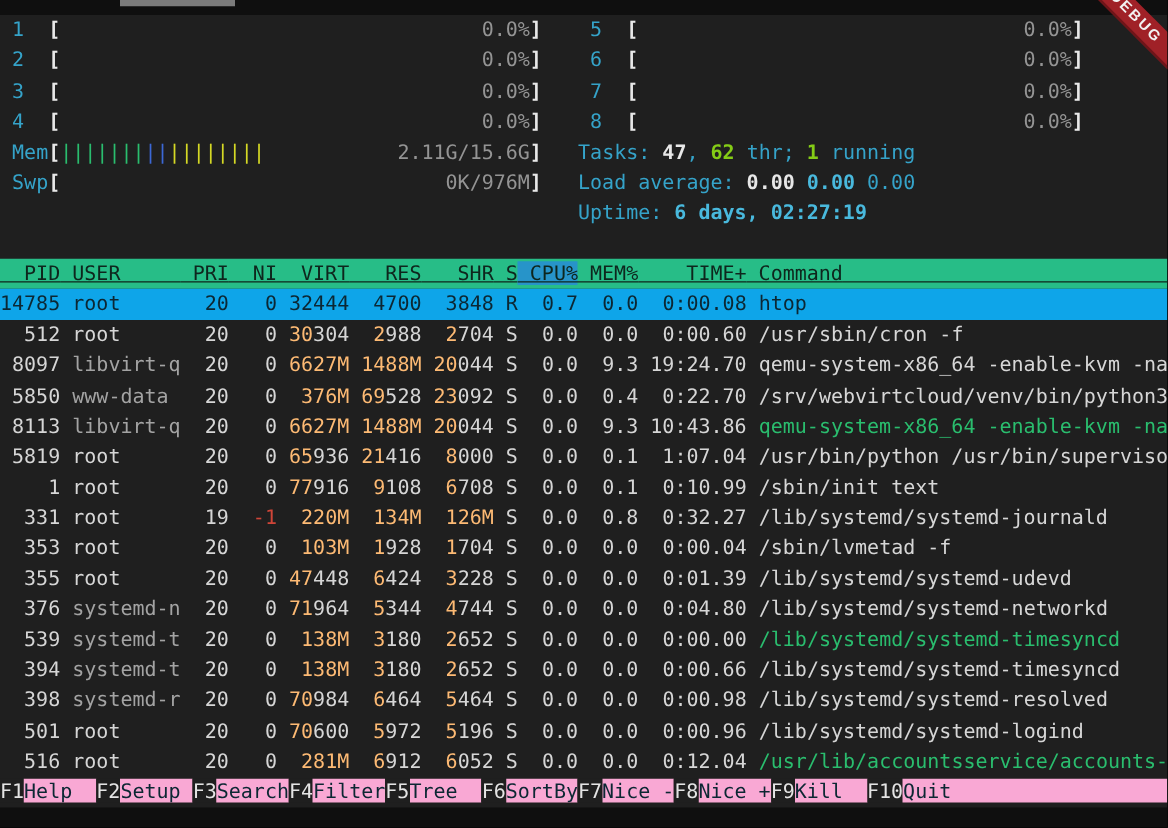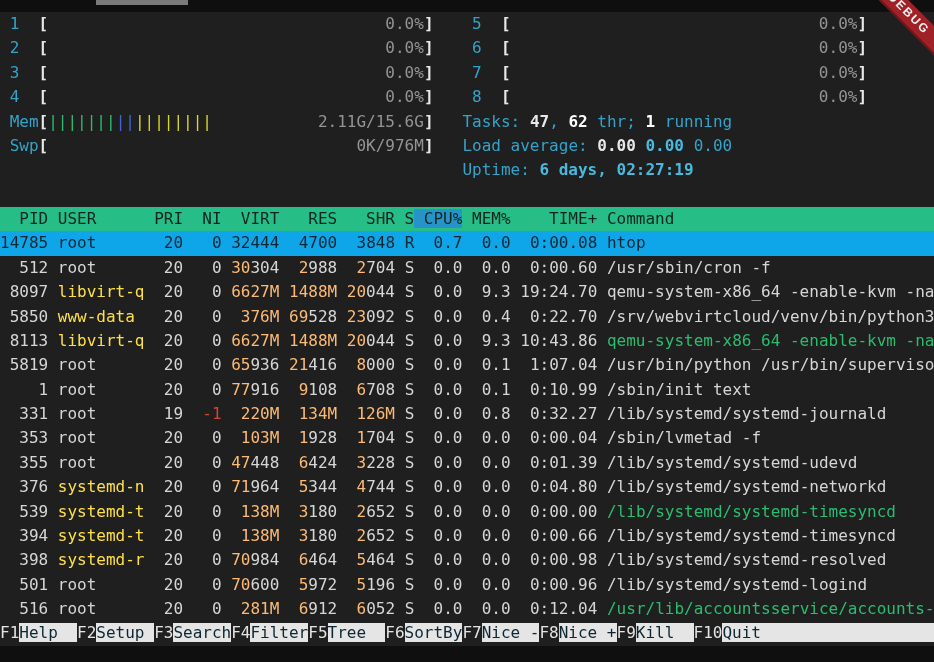--- a/index.html
+++ b/index.html
@@ -23,37 +23,37 @@
     background:#1f1f1f; color:#d6d6d6;
     font-size:16px; white-space:pre;
   }
   .line{height:24.38px; line-height:24.38px; overflow:hidden;}
   
   .t-cyan  {color:#35a3c9;}
   .t-cyanb {color:#49b9dd; font-weight:bold;}
   .t-white {color:#d6d6d6;}
   .t-whiteb{color:#e8e8e8; font-weight:bold;}
   .t-gray  {color:#949494;}
-  .t-dim   {color:#fde047;text-align:right;}
+  .t-dim   {color:#a3a3a3;text-align:right;}
   .t-green {color:#2abd6e;}
-  .t-greenb{color:#ffffff; font-weight:bold;}
+  .t-greenb{color:#84cc16; font-weight:bold;}
   .t-yellow{color:#d5d825;}
   .t-blue  {color:#3c68d6;}
   .t-red   {color:#cf4538;}
   .t-num   {color:#fdba74;}
   
   .hdr{background:#27bd87; color:#0e261d;}
-  .hdr span{color:#0e261d;}
+  .hdr span{color:#0e261d;text-decoration:underline;}
   .hdr .sortcol{background:#2794c9;margin-top:41px;}
   
   .row-selected{background:#0ea5e9;}
   .row-selected span{color:#0c2733 !important; font-weight:normal !important;}
   
   .fk-key{color:#e4e4e4; background:#1f1f1f;text-align:center;}
-  .fk-label{background:#e5e5e5; color:#0c2733;}
+  .fk-label{background:#f9a8d4; color:#0c2733;}
 </style>
 </head>
 <body>
 
 <div id="screen">
   <div id="topbar">
     <div id="toptab"></div>
   </div>
   <div id="terminal"><div class="line"><span> </span><span class="t-cyan">1</span><span>  </span><span class="t-whiteb">[</span><span>                                   </span><span class="t-gray">0.0%</span><span class="t-whiteb">]</span><span>   </span><span> </span><span class="t-cyan">5</span><span>  </span><span class="t-whiteb">[</span><span>                                </span><span class="t-gray">0.0%</span><span class="t-whiteb">]</span></div><div class="line"><span> </span><span class="t-cyan">2</span><span>  </span><span class="t-whiteb">[</span><span>                                   </span><span class="t-gray">0.0%</span><span class="t-whiteb">]</span><span>   </span><span> </span><span class="t-cyan">6</span><span>  </span><span class="t-whiteb">[</span><span>                                </span><span class="t-gray">0.0%</span><span class="t-whiteb">]</span></div><div class="line"><span> </span><span class="t-cyan">3</span><span>  </span><span class="t-whiteb">[</span><span>                                   </span><span class="t-gray">0.0%</span><span class="t-whiteb">]</span><span>   </span><span> </span><span class="t-cyan">7</span><span>  </span><span class="t-whiteb">[</span><span>                                </span><span class="t-gray">0.0%</span><span class="t-whiteb">]</span></div><div class="line"><span> </span><span class="t-cyan">4</span><span>  </span><span class="t-whiteb">[</span><span>                                   </span><span class="t-gray">0.0%</span><span class="t-whiteb">]</span><span>   </span><span> </span><span class="t-cyan">8</span><span>  </span><span class="t-whiteb">[</span><span>                                </span><span class="t-gray">0.0%</span><span class="t-whiteb">]</span></div><div class="line"><span> </span><span class="t-cyan">Mem</span><span class="t-whiteb">[</span><span class="t-green">|||||||</span><span class="t-blue">||</span><span class="t-yellow">||||||||</span><span>           </span><span class="t-gray">2.11G/15.6G</span><span class="t-whiteb">]</span><span>   </span><span class="t-cyan">Tasks: </span><span class="t-whiteb">47</span><span class="t-cyan">, </span><span class="t-greenb">62</span><span class="t-cyan"> thr; </span><span class="t-greenb">1</span><span class="t-cyan"> running</span></div><div class="line"><span> </span><span class="t-cyan">Swp</span><span class="t-whiteb">[</span><span>                                </span><span class="t-gray">0K/976M</span><span class="t-whiteb">]</span><span>   </span><span class="t-cyan">Load average: </span><span class="t-whiteb">0.00</span><span> </span><span class="t-cyanb">0.00</span><span> </span><span class="t-cyan">0.00</span></div><div class="line"><span>                                                </span><span class="t-cyan">Uptime: </span><span class="t-cyanb">6 days, 02:27:19</span></div><div class="line"></div><div class="line hdr"><span>  PID</span><span> USER     </span><span> PRI</span><span>  NI</span><span>  VIRT</span><span>   RES</span><span>   SHR</span><span> S</span><span class="sortcol"> CPU%</span><span> MEM%</span><span>    TIME+</span><span> Command</span><span>                           </span></div><div class="line row-selected"><span class="t-white">14785</span><span class="t-white"> root     </span><span class="t-white">  20</span><span class="t-white">   0</span><span> </span><span class="t-num">32</span><span class="t-white">444</span><span> </span><span> </span><span class="t-num">4</span><span class="t-white">700</span><span> </span><span> </span><span class="t-num">3</span><span class="t-white">848</span><span class="t-white"> R</span><span class="t-white">  0.7</span><span class="t-white">  0.0</span><span class="t-white">  0:00.08</span><span> </span><span class="t-white">htop</span></div><div class="line"><span class="t-white">  512</span><span class="t-white"> root     </span><span class="t-white">  20</span><span class="t-white">   0</span><span> </span><span class="t-num">30</span><span class="t-white">304</span><span> </span><span> </span><span class="t-num">2</span><span class="t-white">988</span><span> </span><span> </span><span class="t-num">2</span><span class="t-white">704</span><span class="t-white"> S</span><span class="t-white">  0.0</span><span class="t-white">  0.0</span><span class="t-white">  0:00.60</span><span> </span><span class="t-white">/usr/sbin/cron -f</span></div><div class="line"><span class="t-white"> 8097</span><span class="t-dim"> libvirt-q</span><span class="t-white">  20</span><span class="t-white">   0</span><span> </span><span class="t-num">6627M</span><span> </span><span class="t-num">1488M</span><span> </span><span class="t-num">20</span><span class="t-white">044</span><span class="t-white"> S</span><span class="t-white">  0.0</span><span class="t-white">  9.3</span><span class="t-white"> 19:24.70</span><span> </span><span class="t-white">qemu-system-x86_64 -enable-kvm -na</span></div><div class="line"><span class="t-white"> 5850</span><span class="t-dim"> www-data </span><span class="t-white">  20</span><span class="t-white">   0</span><span> </span><span> </span><span class="t-num">376M</span><span> </span><span class="t-num">69</span><span class="t-white">528</span><span> </span><span class="t-num">23</span><span class="t-white">092</span><span class="t-white"> S</span><span class="t-white">  0.0</span><span class="t-white">  0.4</span><span class="t-white">  0:22.70</span><span> </span><span class="t-white">/srv/webvirtcloud/venv/bin/python3</span></div><div class="line"><span class="t-white"> 8113</span><span class="t-dim"> libvirt-q</span><span class="t-white">  20</span><span class="t-white">   0</span><span> </span><span class="t-num">6627M</span><span> </span><span class="t-num">1488M</span><span> </span><span class="t-num">20</span><span class="t-white">044</span><span class="t-white"> S</span><span class="t-white">  0.0</span><span class="t-white">  9.3</span><span class="t-white"> 10:43.86</span><span> </span><span class="t-green">qemu-system-x86_64 -enable-kvm -na</span></div><div class="line"><span class="t-white"> 5819</span><span class="t-white"> root     </span><span class="t-white">  20</span><span class="t-white">   0</span><span> </span><span class="t-num">65</span><span class="t-white">936</span><span> </span><span class="t-num">21</span><span class="t-white">416</span><span> </span><span> </span><span class="t-num">8</span><span class="t-white">000</span><span class="t-white"> S</span><span class="t-white">  0.0</span><span class="t-white">  0.1</span><span class="t-white">  1:07.04</span><span> </span><span class="t-white">/usr/bin/python /usr/bin/superviso</span></div><div class="line"><span class="t-white">    1</span><span class="t-white"> root     </span><span class="t-white">  20</span><span class="t-white">   0</span><span> </span><span class="t-num">77</span><span class="t-white">916</span><span> </span><span> </span><span class="t-num">9</span><span class="t-white">108</span><span> </span><span> </span><span class="t-num">6</span><span class="t-white">708</span><span class="t-white"> S</span><span class="t-white">  0.0</span><span class="t-white">  0.1</span><span class="t-white">  0:10.99</span><span> </span><span class="t-white">/sbin/init text</span></div><div class="line"><span class="t-white">  331</span><span class="t-white"> root     </span><span class="t-white">  19</span><span class="t-red">  -1</span><span> </span><span> </span><span class="t-num">220M</span><span> </span><span> </span><span class="t-num">134M</span><span> </span><span> </span><span class="t-num">126M</span><span class="t-white"> S</span><span class="t-white">  0.0</span><span class="t-white">  0.8</span><span class="t-white">  0:32.27</span><span> </span><span class="t-white">/lib/systemd/systemd-journald</span></div><div class="line"><span class="t-white">  353</span><span class="t-white"> root     </span><span class="t-white">  20</span><span class="t-white">   0</span><span> </span><span> </span><span class="t-num">103M</span><span> </span><span> </span><span class="t-num">1</span><span class="t-white">928</span><span> </span><span> </span><span class="t-num">1</span><span class="t-white">704</span><span class="t-white"> S</span><span class="t-white">  0.0</span><span class="t-white">  0.0</span><span class="t-white">  0:00.04</span><span> </span><span class="t-white">/sbin/lvmetad -f</span></div><div class="line"><span class="t-white">  355</span><span class="t-white"> root     </span><span class="t-white">  20</span><span class="t-white">   0</span><span> </span><span class="t-num">47</span><span class="t-white">448</span><span> </span><span> </span><span class="t-num">6</span><span class="t-white">424</span><span> </span><span> </span><span class="t-num">3</span><span class="t-white">228</span><span class="t-white"> S</span><span class="t-white">  0.0</span><span class="t-white">  0.0</span><span class="t-white">  0:01.39</span><span> </span><span class="t-white">/lib/systemd/systemd-udevd</span></div><div class="line"><span class="t-white">  376</span><span class="t-dim"> systemd-n</span><span class="t-white">  20</span><span class="t-white">   0</span><span> </span><span class="t-num">71</span><span class="t-white">964</span><span> </span><span> </span><span class="t-num">5</span><span class="t-white">344</span><span> </span><span> </span><span class="t-num">4</span><span class="t-white">744</span><span class="t-white"> S</span><span class="t-white">  0.0</span><span class="t-white">  0.0</span><span class="t-white">  0:04.80</span><span> </span><span class="t-white">/lib/systemd/systemd-networkd</span></div><div class="line"><span class="t-white">  539</span><span class="t-dim"> systemd-t</span><span class="t-white">  20</span><span class="t-white">   0</span><span> </span><span> </span><span class="t-num">138M</span><span> </span><span> </span><span class="t-num">3</span><span class="t-white">180</span><span> </span><span> </span><span class="t-num">2</span><span class="t-white">652</span><span class="t-white"> S</span><span class="t-white">  0.0</span><span class="t-white">  0.0</span><span class="t-white">  0:00.00</span><span> </span><span class="t-green">/lib/systemd/systemd-timesyncd</span></div><div class="line"><span class="t-white">  394</span><span class="t-dim"> systemd-t</span><span class="t-white">  20</span><span class="t-white">   0</span><span> </span><span> </span><span class="t-num">138M</span><span> </span><span> </span><span class="t-num">3</span><span class="t-white">180</span><span> </span><span> </span><span class="t-num">2</span><span class="t-white">652</span><span class="t-white"> S</span><span class="t-white">  0.0</span><span class="t-white">  0.0</span><span class="t-white">  0:00.66</span><span> </span><span class="t-white">/lib/systemd/systemd-timesyncd</span></div><div class="line"><span class="t-white">  398</span><span class="t-dim"> systemd-r</span><span class="t-white">  20</span><span class="t-white">   0</span><span> </span><span class="t-num">70</span><span class="t-white">984</span><span> </span><span> </span><span class="t-num">6</span><span class="t-white">464</span><span> </span><span> </span><span class="t-num">5</span><span class="t-white">464</span><span class="t-white"> S</span><span class="t-white">  0.0</span><span class="t-white">  0.0</span><span class="t-white">  0:00.98</span><span> </span><span class="t-white">/lib/systemd/systemd-resolved</span></div><div class="line"><span class="t-white">  501</span><span class="t-white"> root     </span><span class="t-white">  20</span><span class="t-white">   0</span><span> </span><span class="t-num">70</span><span class="t-white">600</span><span> </span><span> </span><span class="t-num">5</span><span class="t-white">972</span><span> </span><span> </span><span class="t-num">5</span><span class="t-white">196</span><span class="t-white"> S</span><span class="t-white">  0.0</span><span class="t-white">  0.0</span><span class="t-white">  0:00.96</span><span> </span><span class="t-white">/lib/systemd/systemd-logind</span></div><div class="line"><span class="t-white">  516</span><span class="t-white"> root     </span><span class="t-white">  20</span><span class="t-white">   0</span><span> </span><span> </span><span class="t-num">281M</span><span> </span><span> </span><span class="t-num">6</span><span class="t-white">912</span><span> </span><span> </span><span class="t-num">6</span><span class="t-white">052</span><span class="t-white"> S</span><span class="t-white">  0.0</span><span class="t-white">  0.0</span><span class="t-white">  0:12.04</span><span> </span><span class="t-green">/usr/lib/accountsservice/accounts-</span></div><div class="line"><span><span class="fk-key">F1</span><span class="fk-label">Help  </span></span><span><span class="fk-key">F2</span><span class="fk-label">Setup </span></span><span><span class="fk-key">F3</span><span class="fk-label">Search</span></span><span><span class="fk-key">F4</span><span class="fk-label">Filter</span></span><span><span class="fk-key">F5</span><span class="fk-label">Tree  </span></span><span><span class="fk-key">F6</span><span class="fk-label">SortBy</span></span><span><span class="fk-key">F7</span><span class="fk-label">Nice -</span></span><span><span class="fk-key">F8</span><span class="fk-label">Nice +</span></span><span><span class="fk-key">F9</span><span class="fk-label">Kill  </span></span><span><span class="fk-key">F10</span><span class="fk-label">Quit                  </span></span></div></div>
   <div id="ribbon">DEBUG</div>

